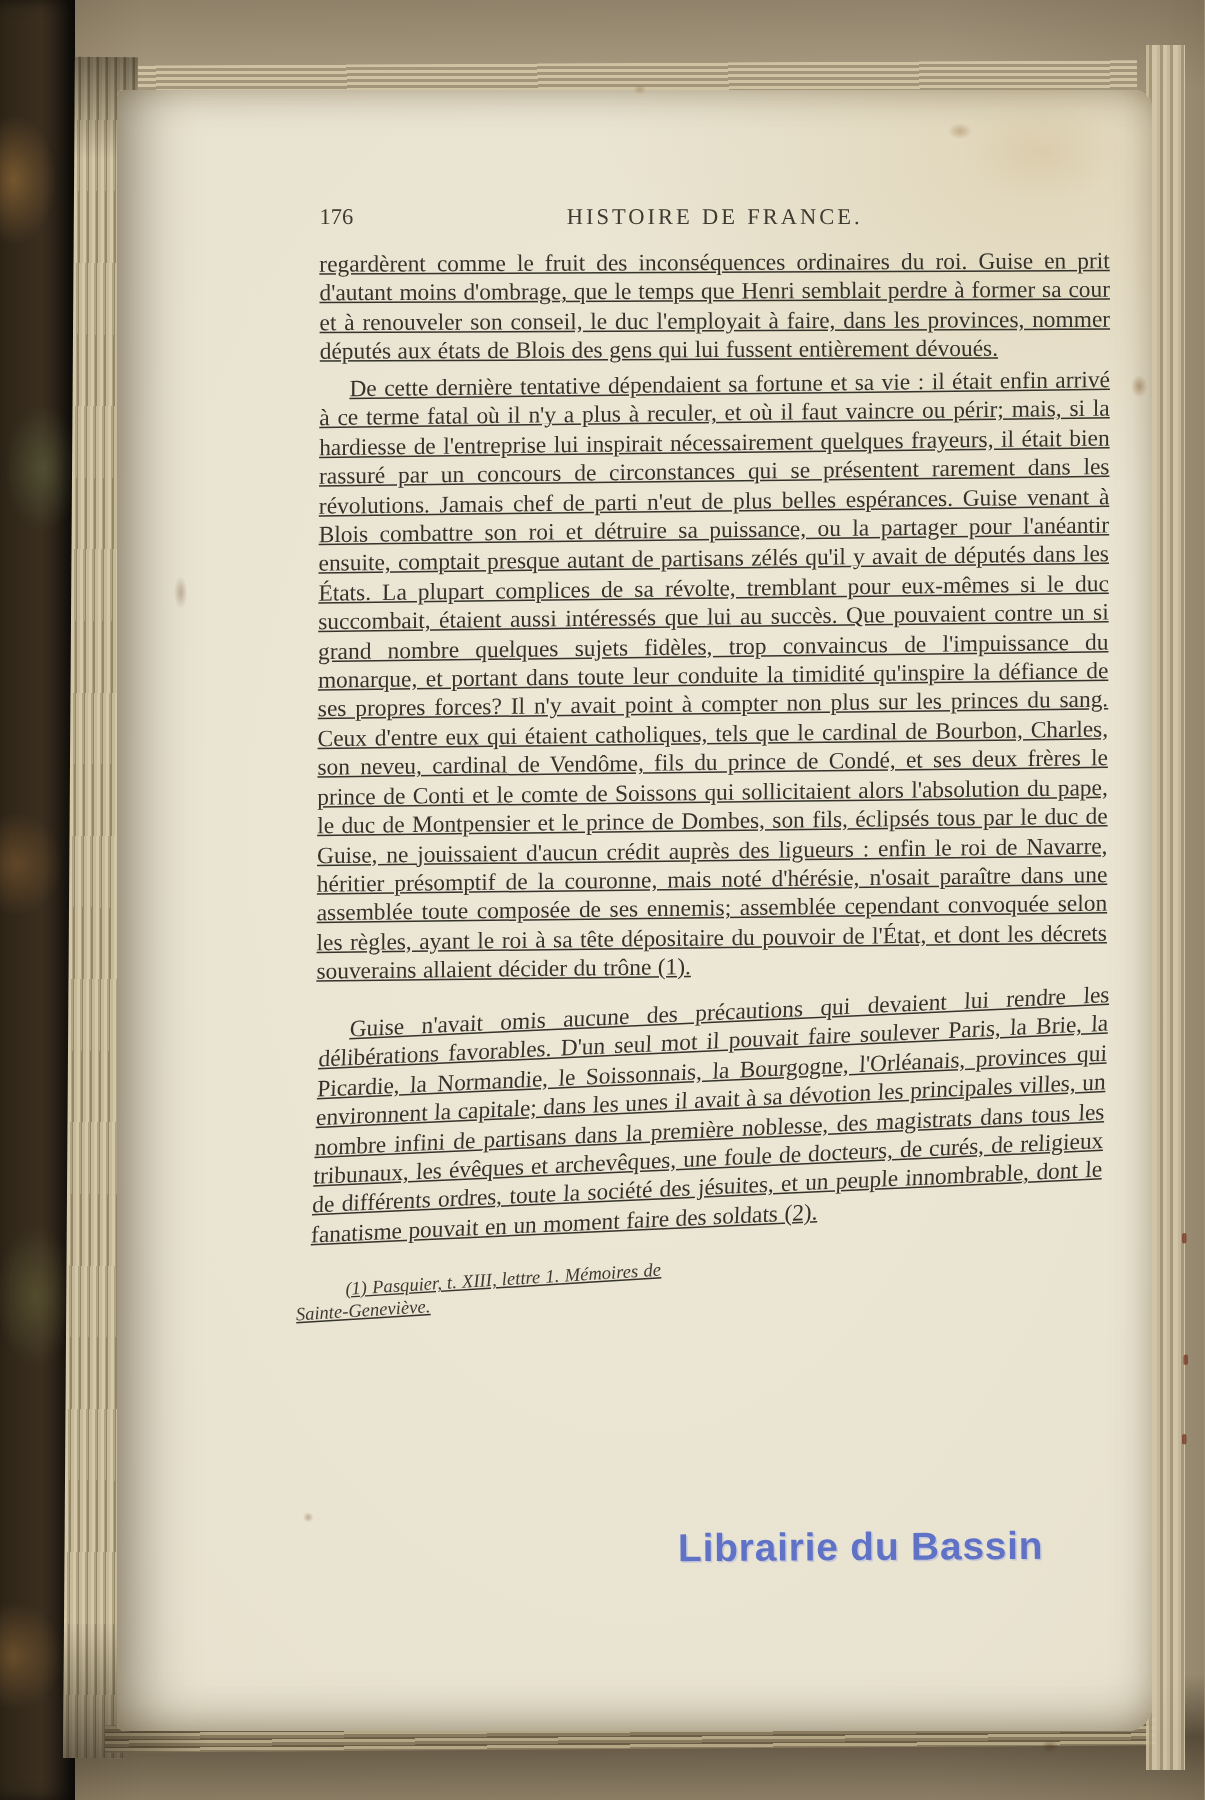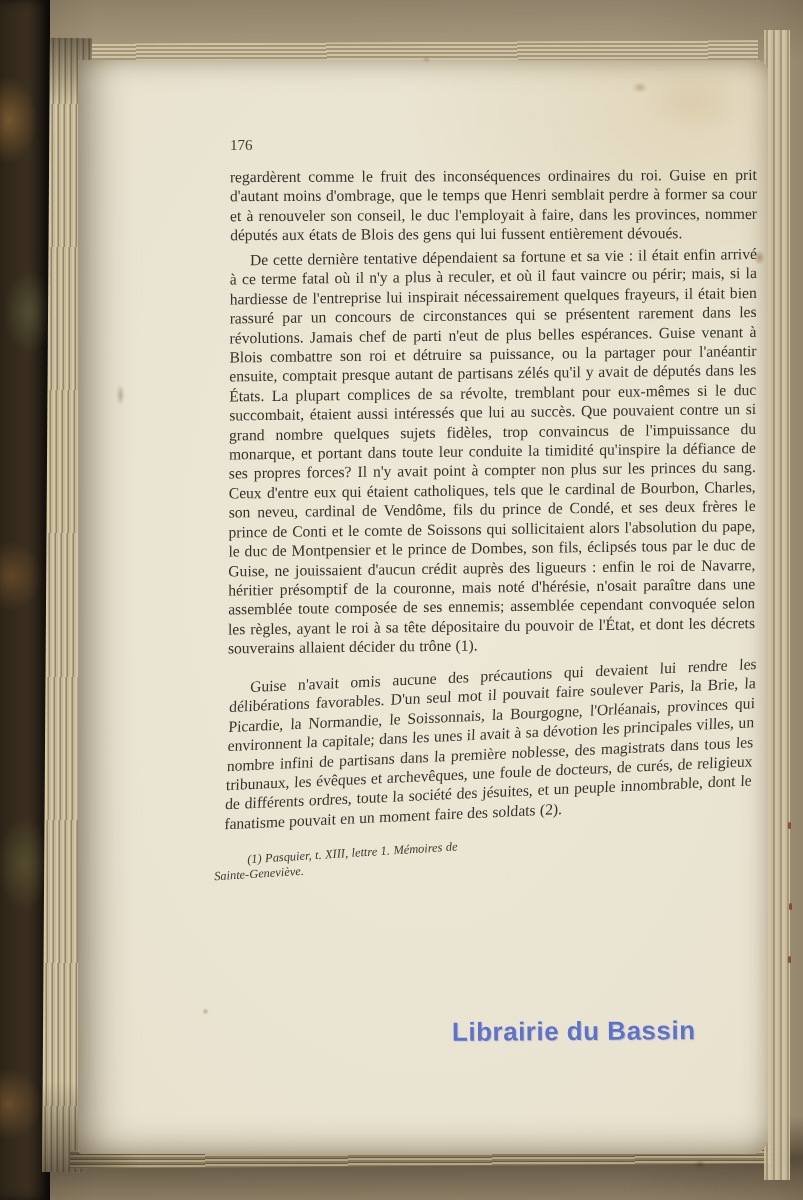--- a/index.html
+++ b/index.html
@@ -64,23 +64,23 @@
     background:
       radial-gradient(60% 30% at 88% 4%, rgba(205,182,132,.28), rgba(205,182,132,0) 70%),
       radial-gradient(120% 120% at 50% 45%, #ede8d7 0%, #e8e2cf 55%, #ded6bf 84%, #cfc6ab 100%);
     box-shadow:
       inset 28px 0 40px -18px rgba(58,44,22,.55),
       inset -14px 0 26px -14px rgba(95,75,42,.35),
       inset 0 -22px 32px -18px rgba(95,75,42,.38),
       inset 0 16px 24px -16px rgba(125,105,62,.3);
   }
   .textblock{
-    position:absolute;left:152px;top:76px;width:527px;
+    position:absolute;left:135px;top:76px;width:527px;
     color:#34322a;font-size:15.6px;line-height:19.4px;
-    text-align:justify;hyphens:auto;word-spacing:.4px;
+    text-align:justify;hyphens:auto;word-spacing:.4px;text-decoration:underline;
   }
   .pagehead{position:relative;height:24px;margin-bottom:6px;font-size:15px;color:#3d3a31;}
   .pageno{position:absolute;left:0;top:0;}
   .runtitle{position:absolute;left:0;right:0;text-align:center;letter-spacing:2px;}
   .para{margin:0;}
   .p1{transform:rotate(-.25deg);}
   .p2{text-indent:20px;transform:rotate(-.7deg) skewX(-1deg);transform-origin:100% 0;}
   .p3{text-indent:20px;transform:rotate(-2.6deg) skewX(-5deg);transform-origin:100% 0;margin-top:3px;}
   .footnote{
     width:430px;margin-top:18px;font-size:12.4px;line-height:15px;font-style:italic;
@@ -125,20 +125,21 @@
 
   <div class="edge-mark m1"></div>
   <div class="edge-mark m2"></div>
   <div class="edge-mark m3"></div>
 
   <div class="page">
     <div class="textblock">
 
       <div class="pagehead">
         <span class="pageno">176</span>
+        <span class="runtitle">HISTOIRE DE FRANCE.</span>
       </div>
 
       <p class="para p1">regardèrent comme le fruit des inconséquences ordinaires du roi. Guise en prit d'autant moins d'ombrage, que le temps que Henri semblait perdre à former sa cour et à renouveler son conseil, le duc l'employait à faire, dans les provinces, nommer députés aux états de Blois des gens qui lui fussent entièrement dévoués.</p>
       <p class="para p2">De cette dernière tentative dépendaient sa fortune et sa vie : il était enfin arrivé à ce terme fatal où il n'y a plus à reculer, et où il faut vaincre ou périr; mais, si la hardiesse de l'entreprise lui inspirait nécessairement quelques frayeurs, il était bien rassuré par un concours de circonstances qui se présentent rarement dans les révolutions. Jamais chef de parti n'eut de plus belles espérances. Guise venant à Blois combattre son roi et détruire sa puissance, ou la partager pour l'anéantir ensuite, comptait presque autant de partisans zélés qu'il y avait de députés dans les États. La plupart complices de sa révolte, tremblant pour eux-mêmes si le duc succombait, étaient aussi intéressés que lui au succès. Que pouvaient contre un si grand nombre quelques sujets fidèles, trop convaincus de l'impuissance du monarque, et portant dans toute leur conduite la timidité qu'inspire la défiance de ses propres forces? Il n'y avait point à compter non plus sur les princes du sang. Ceux d'entre eux qui étaient catholiques, tels que le cardinal de Bourbon, Charles, son neveu, cardinal de Vendôme, fils du prince de Condé, et ses deux frères le prince de Conti et le comte de Soissons qui sollicitaient alors l'absolution du pape, le duc de Montpensier et le prince de Dombes, son fils, éclipsés tous par le duc de Guise, ne jouissaient d'aucun crédit auprès des ligueurs : enfin le roi de Navarre, héritier présomptif de la couronne, mais noté d'hérésie, n'osait paraître dans une assemblée toute composée de ses ennemis; assemblée cependant convoquée selon les règles, ayant le roi à sa tête dépositaire du pouvoir de l'État, et dont les décrets souverains allaient décider du trône (1).</p>
       <p class="para p3">Guise n'avait omis aucune des précautions qui devaient lui rendre les délibérations favorables. D'un seul mot il pouvait faire soulever Paris, la Brie, la Picardie, la Normandie, le Soissonnais, la Bourgogne, l'Orléanais, provinces qui environnent la capitale; dans les unes il avait à sa dévotion les principales villes, un nombre infini de partisans dans la première noblesse, des magistrats dans tous les tribunaux, les évêques et archevêques, une foule de docteurs, de curés, de religieux de différents ordres, toute la société des jésuites, et un peuple innombrable, dont le fanatisme pouvait en un moment faire des soldats (2).</p>
 
       <div class="footnote">
         <div class="fn1">(1) Pasquier, t. XIII, lettre 1. Mémoires de</div>
         <div class="fn2">Sainte-Geneviève.</div>
       </div>

